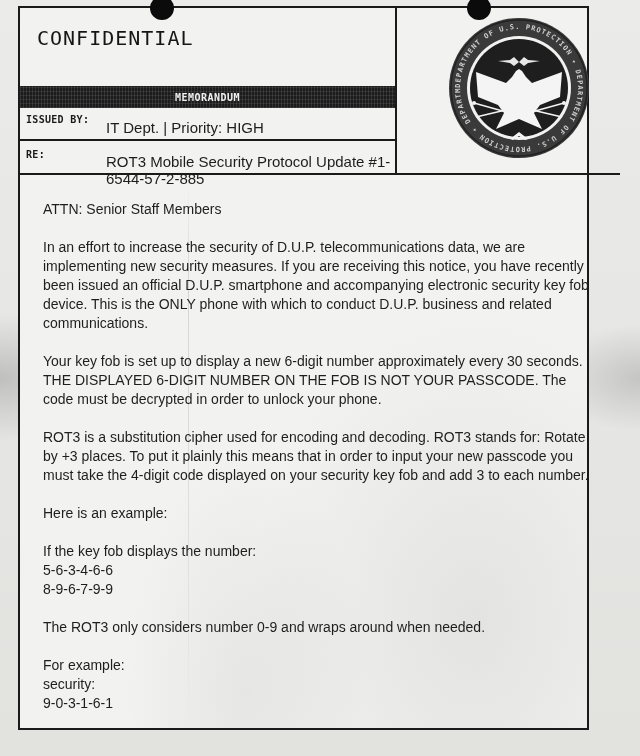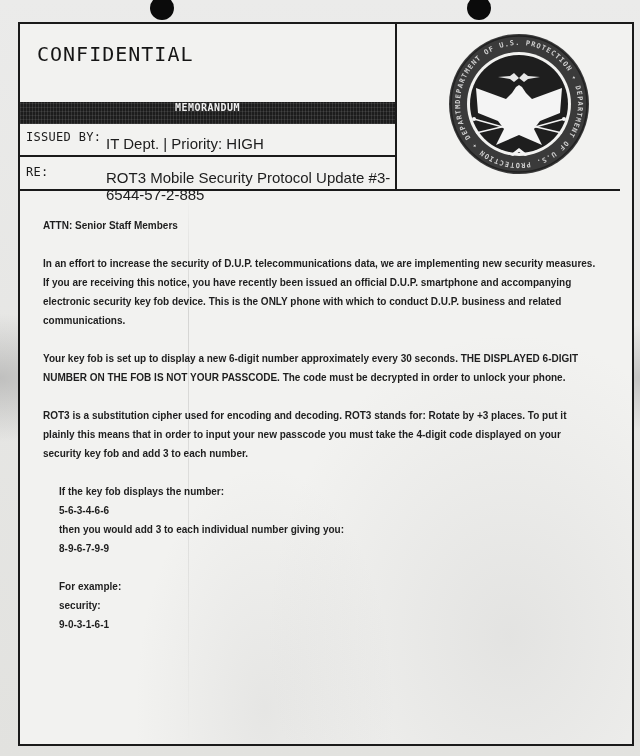--- a/index.html
+++ b/index.html
@@ -12,21 +12,21 @@
       radial-gradient(ellipse at 100% 50%, rgba(120,120,120,0.30) 0%, rgba(0,0,0,0) 10%),
       linear-gradient(180deg, #ebebea 0%, #e6e6e4 50%, #e2e2df 100%);
     font-family: "Liberation Sans", sans-serif;
     color: #1b1b1b;
   }
   .hole {
     position: absolute; top: -4px; width: 24px; height: 24px;
     border-radius: 50%; background: #0b0b0b; z-index: 5;
   }
   .frame {
-    position: absolute; left: 18px; top: 22px; width: 616px; height: 724px;
+    position: absolute; left: 18px; top: 6px; width: 571px; height: 724px;
     border: 2px solid #1a1a1a;
     background: #f2f2f0;
     background-image:
       radial-gradient(ellipse at 80% 85%, rgba(160,160,160,0.18) 0%, rgba(0,0,0,0) 35%),
       radial-gradient(ellipse at 40% 95%, rgba(160,160,160,0.15) 0%, rgba(0,0,0,0) 25%);
   }
   .header {
     position: absolute; left: 0; top: 0; width: 600px; height: 167px;
     border-bottom: 2px solid #1a1a1a;
   }
@@ -40,54 +40,54 @@
     color: #151515; letter-spacing: 1px;
   }
   .title-1 { font-size: 20px; line-height: 22px; }
   .title-2 { font-size: 20px; line-height: 22px; margin-top: 40px; }
   .memo-bar {
     position: absolute; left: 0; top: 78px; width: 375px; height: 22px;
     background: #1c1c1c;
     background-image:
       repeating-linear-gradient(90deg, rgba(255,255,255,0.10) 0 1px, rgba(0,0,0,0) 1px 3px),
       repeating-linear-gradient(0deg, rgba(255,255,255,0.08) 0 1px, rgba(0,0,0,0) 1px 4px);
-    display: flex; align-items: flex-start; justify-content: center;
+    display: flex; align-items: center; justify-content: center;
   }
   .memo-label {
     font-family: "DejaVu Sans Mono", monospace; font-weight: bold;
     font-size: 10px; color: #f0f0f0; letter-spacing: 0.5px;
   }
   .row {
     position: absolute; left: 0; width: 375px;
   }
   .row-issued { top: 100px; height: 33px; border-bottom: 2px solid #1a1a1a; }
   .row-re { top: 135px; height: 30px; }
   .row-label {
     position: absolute; left: 6px; top: 6px;
-    font-family: "DejaVu Sans Mono", monospace; font-weight: normal;
-    font-size: 12px; color: #1a1a1a; letter-spacing: 0.3px;
+    font-family: "DejaVu Sans Mono", monospace; font-weight: bold;
+    font-size: 10px; color: #1a1a1a; letter-spacing: 0.3px;
   }
   .row-value {
     position: absolute; left: 86px; top: 11px;
     font-size: 15px; color: #1d1d1d;
   }
   .row-re .row-value { top: 10px; }
   .header-right {
     position: absolute; left: 379px; top: 0; width: 221px; height: 165px;
   }
   .seal {
     position: absolute; left: 49px; top: 9px; width: 142px; height: 142px;
   }
   .body {
     position: absolute; left: 0; top: 169px; width: 600px; height: 551px;
     padding: 23px 24px 0 23px;
-    font-size: 10px; line-height: 19px; color: #1e1e1e; font-weight: bold;
+    font-size: 14px; line-height: 19px; color: #1e1e1e;
   }
   .body p { margin-bottom: 19px; }
-  .body .line { display: block; margin-left: 16px; }
+  .body .line { display: block; }
   .fold {
     position: absolute; left: 168px; top: 169px; width: 1px; height: 551px;
     background: linear-gradient(180deg, rgba(0,0,0,0) 0%, rgba(0,0,0,0.12) 20%, rgba(0,0,0,0.08) 60%, rgba(0,0,0,0) 100%);
   }
 </style>
 </head>
 <body>
 
 <div class="hole" style="left:150px;"></div>
 <div class="hole" style="left:467px;"></div>
@@ -105,21 +105,21 @@
         <span class="memo-label">MEMORANDUM</span>
       </div>
 
       <div class="row row-issued">
         <span class="row-label">ISSUED BY:</span>
         <span class="row-value">IT Dept. | Priority: HIGH</span>
       </div>
 
       <div class="row row-re">
         <span class="row-label">RE:</span>
-        <span class="row-value">ROT3 Mobile Security Protocol Update #3-6544-57-2-885</span>
+        <span class="row-value">ROT3 Mobile Security Protocol Update #1-6544-57-2-885</span>
       </div>
     </div>
 
     <div class="header-right">
       <svg class="seal" viewBox="0 0 142 142">
         <defs>
           <path id="ringPath" d="M71,71 m-59,0 a59,59 0 1,1 118,0 a59,59 0 1,1 -118,0"></path>
         </defs>
         <circle cx="71" cy="71" r="70" fill="#3a3a3a"></circle>
         <circle cx="71" cy="71" r="68" fill="none" stroke="#222" stroke-width="1.5"></circle>
@@ -145,26 +145,27 @@
     </div>
   </div>
 
   <div class="fold"></div>
 
   <div class="body">
     <p>ATTN: Senior Staff Members</p>
     <p>In an effort to increase the security of D.U.P. telecommunications data, we are implementing new security measures. If you are receiving this notice, you have recently been issued an official D.U.P. smartphone and accompanying electronic security key fob device. This is the ONLY phone with which to conduct D.U.P. business and related communications.</p>
     <p>Your key fob is set up to display a new 6-digit number approximately every 30 seconds. THE DISPLAYED 6-DIGIT NUMBER ON THE FOB IS NOT YOUR PASSCODE. The code must be decrypted in order to unlock your phone.</p>
     <p>ROT3 is a substitution cipher used for encoding and decoding. ROT3 stands for: Rotate by +3 places. To put it plainly this means that in order to input your new passcode you must take the 4-digit code displayed on your security key fob and add 3 to each number.</p>
+    <p>Here is an example:</p>
     <p>
       <span class="line">If the key fob displays the number:</span>
       <span class="line">5-6-3-4-6-6</span>
-      <span class="line">then you would add 3 to each individual number giving you:</span>
       <span class="line">8-9-6-7-9-9</span>
     </p>
+    <p>The ROT3 only considers number 0-9 and wraps around when needed.</p>
     <p>
       <span class="line">For example:</span>
       <span class="line">security:</span>
       <span class="line">9-0-3-1-6-1</span>
     </p>
 
   </div>
 
 </div>
 

